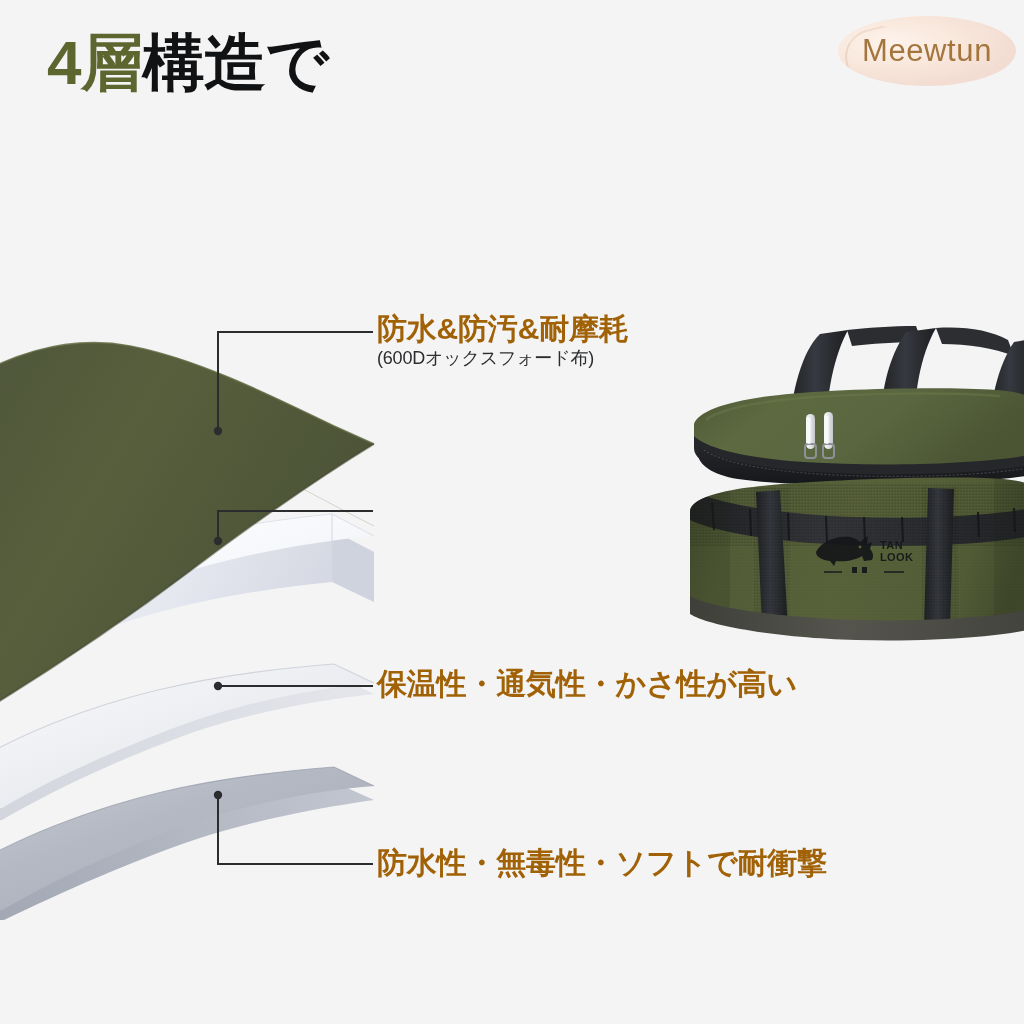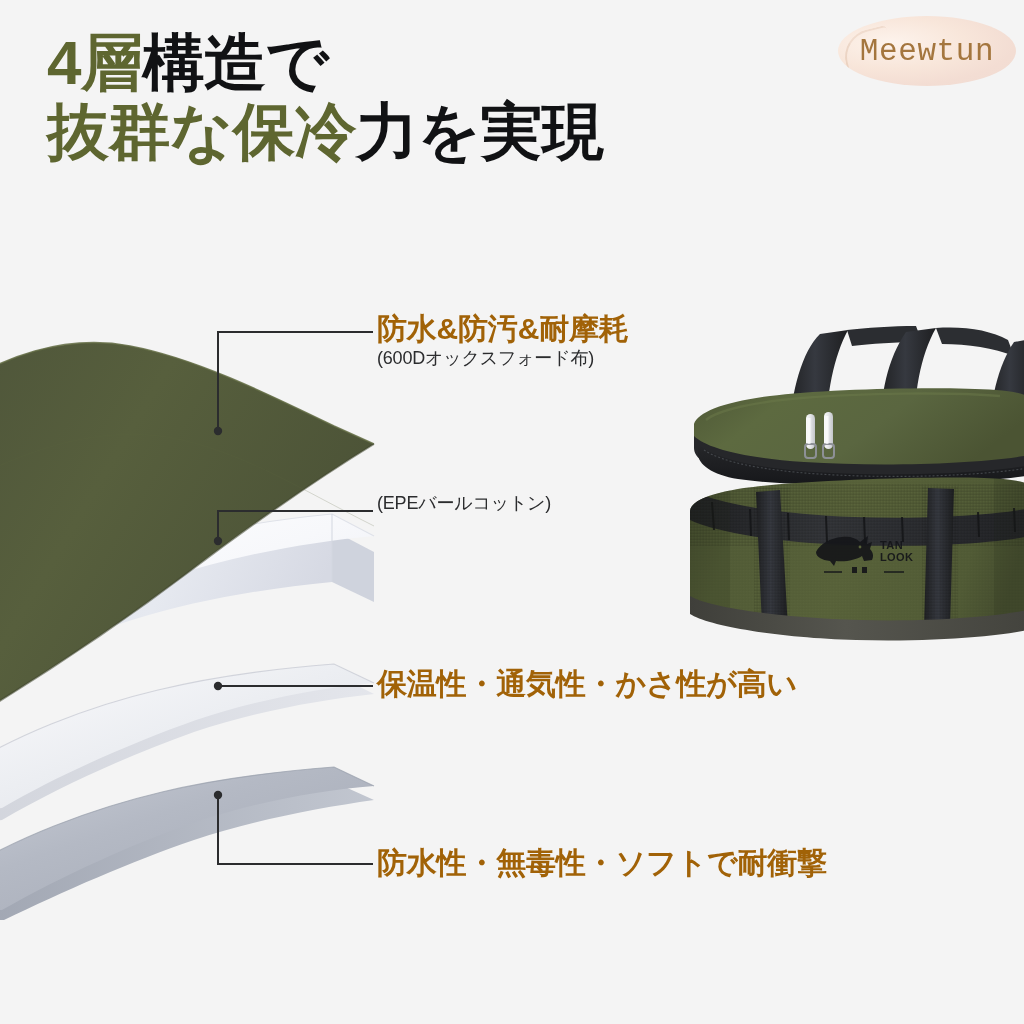--- a/index.html
+++ b/index.html
@@ -44,21 +44,21 @@
     content:"";
     position:absolute; left:6px; top:14px;
     width:46px; height:44px;
     border-left:2px solid rgba(206,166,136,0.30);
     border-top:2px solid rgba(206,166,136,0.22);
     border-radius:60% 10% 40% 20%;
     transform:rotate(-14deg);
   }
   .brand-logo .brand-text{
     position:relative;
-    font-family:Liberation Mono, monospace;
+    font-family:Liberation Sans, sans-serif;
     font-size:31px;
     letter-spacing:0.6px;
     color:#a4763e;
     white-space:nowrap;
   }
 
   
   .layers-svg{
     position:absolute; left:-18px; top:330px;
     width:420px; height:590px;
@@ -105,23 +105,20 @@
 </style>
 </head>
 <body>
 
 <div id="canvas">
 
   <div class="headline">
     <span class="hl-line">
       <span class="hl-olive">4層</span><span class="hl-dark">構造で</span>
     </span>
-    <span class="hl-line">
-      <span class="hl-olive">抜群な保冷</span><span class="hl-dark">力を実現</span>
-    </span>
   </div>
 
   <div class="brand-logo">
     <span class="brand-text">Meewtun</span>
   </div>
 
   <svg class="layers-svg" viewBox="0 0 420 590">
     <defs>
       <linearGradient id="gOx" x1="0" y1="0" x2="1" y2="0.55">
         <stop offset="0%" stop-color="#4e553a"></stop>
@@ -239,21 +236,20 @@
       <circle cx="218" cy="686" r="4.2"></circle>
       <circle cx="218" cy="795" r="4.2"></circle>
     </g>
   </svg>
 
   <div class="callout" id="callout-1">
     <span class="c-title">防水&amp;防汚&amp;耐摩耗</span>
     <span class="c-sub">(600Dオックスフォード布)</span>
   </div>
   <div class="callout" id="callout-2">
-    <span class="c-sub">(EPEバールコットン)</span>
   </div>
   <div class="callout" id="callout-3">
     <span class="c-title">保温性・通気性・かさ性が高い</span>
   </div>
   <div class="callout" id="callout-4">
     <span class="c-title">防水性・無毒性・ソフトで耐衝撃</span>
   </div>
 
   <svg class="bag-svg" viewBox="0 0 352 330">
     <defs>

